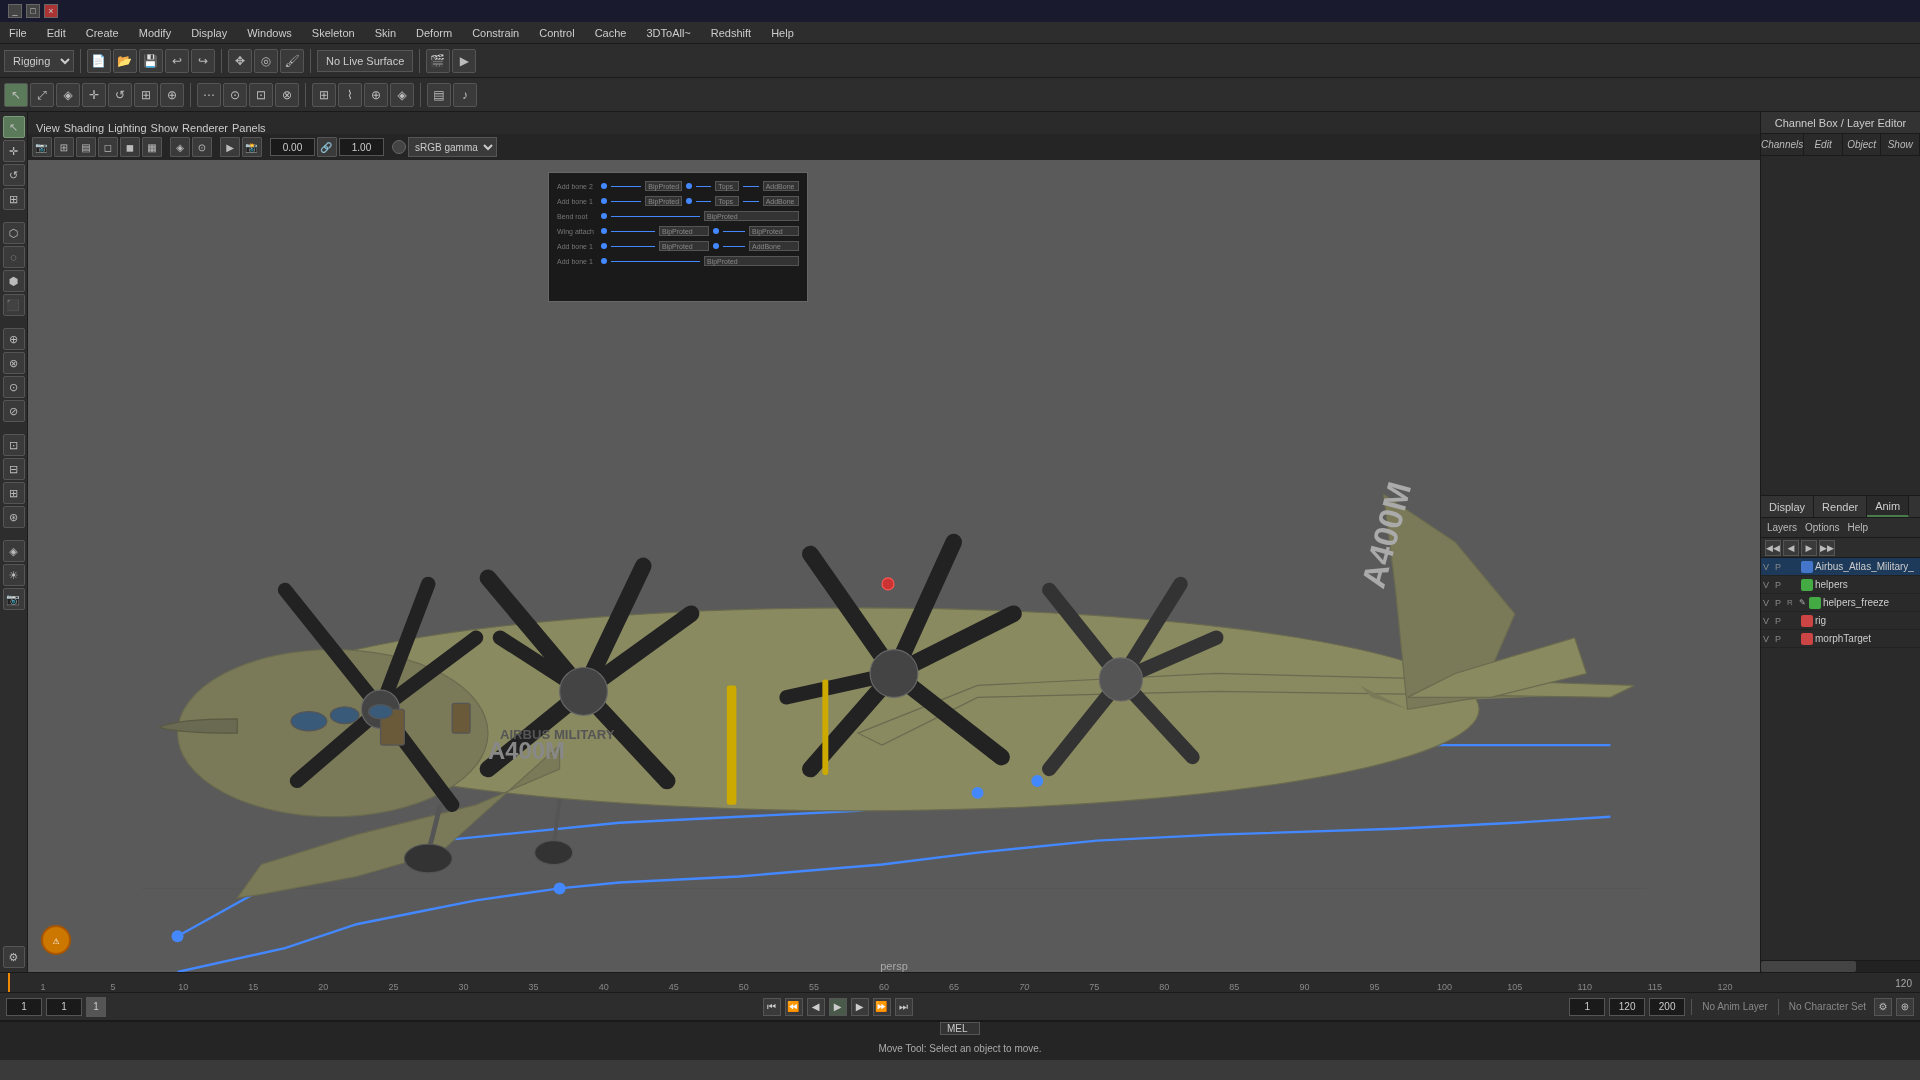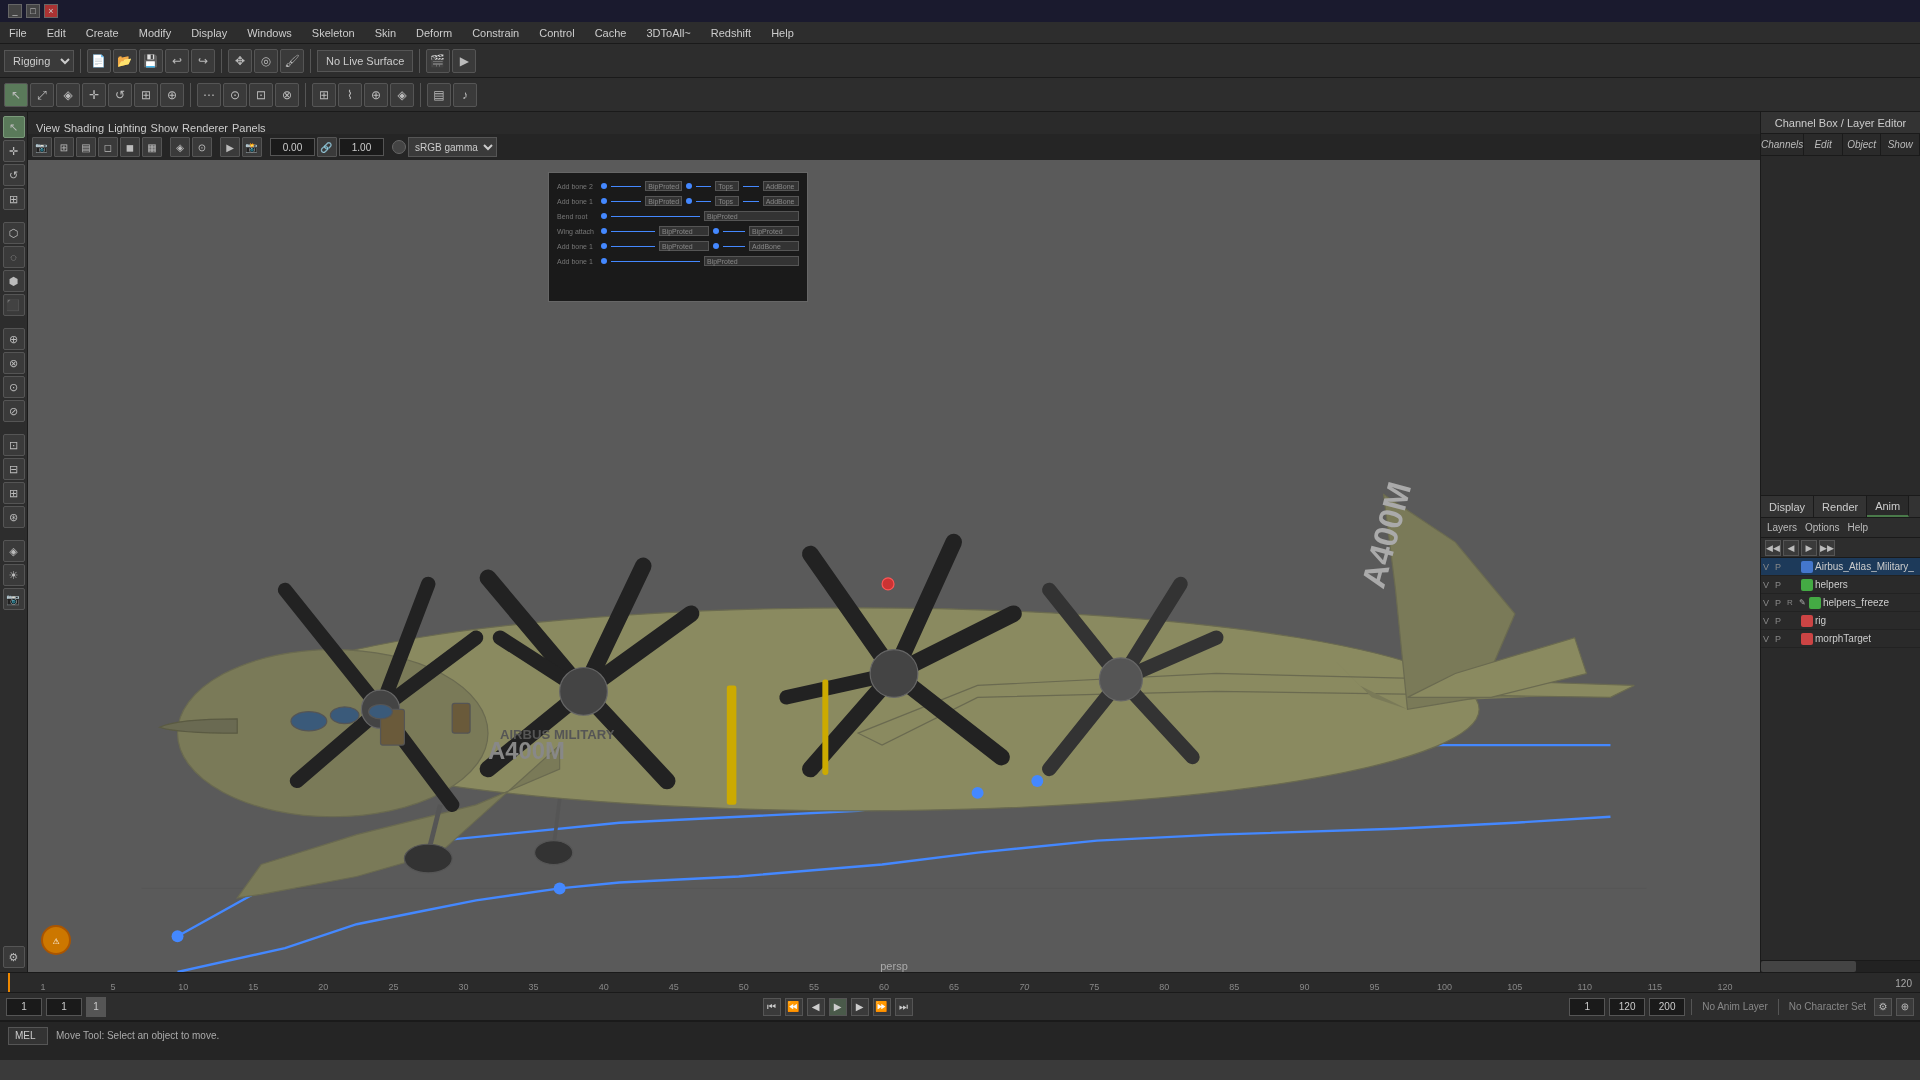--- a/index.html
+++ b/index.html
@@ -375,20 +375,21 @@
 
     
     #statusbar {
       height: 28px;
       background: #252525;
       border-top: 1px solid #1a1a1a;
       display: flex;
       align-items: center;
       padding: 0 8px;
       gap: 8px;
+      flex-direction: column;
     }
     #status-mel {
       background: #333;
       border: 1px solid #555;
       height: 18px;
       padding: 0 6px;
       font-size: 10px;
       color: #ccc;
       display: flex; align-items: center;
       min-width: 40px;

